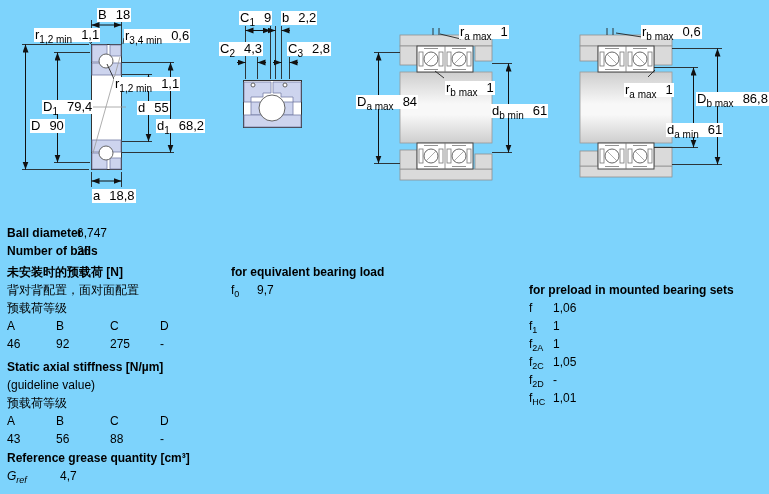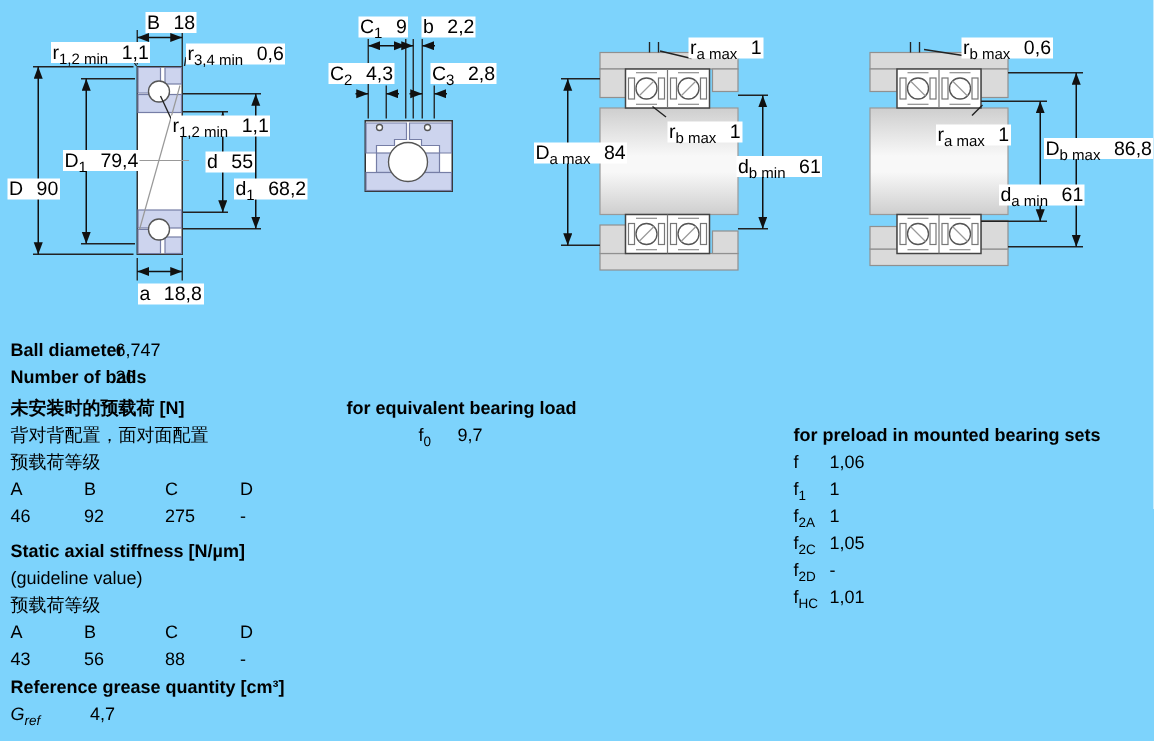--- a/index.html
+++ b/index.html
@@ -15,21 +15,21 @@
 
   
   .tblock{position:absolute;font-size:12px;line-height:18px;white-space:nowrap;}
   .tblock sub{font-size:9px;line-height:0;}
   .b{font-weight:bold;}
   .w70{display:inline-block;width:70px;}
   .w49{display:inline-block;width:49px;}
   .w54{display:inline-block;width:54px;}
   .w50{display:inline-block;width:50px;}
   .w53{display:inline-block;width:53px;font-style:italic;}
-  .w26{display:inline-block;width:26px;margin-left:48px;}
+  .w26{display:inline-block;width:26px;}
   .w24{display:inline-block;width:24px;}
 
   
   .dim{stroke:#111;stroke-width:1;fill:none;}
   .ext{stroke:#222;stroke-width:0.9;fill:none;}
   .lav{fill:#cdd4ee;stroke:#767ea6;stroke-width:0.8;}
   .outl{fill:#fff;stroke:#333;stroke-width:1;}
   .ball{fill:#fff;stroke:#555;stroke-width:0.9;}
   .thin{stroke:#999;stroke-width:0.8;}
   .gray{fill:#dadada;stroke:#909090;stroke-width:0.8;}
@@ -246,21 +246,21 @@
   </div>
   <div class="dim-label" style="left:124px;top:29px">
     <span>r</span><sub>3,4 min</sub><span class="val">0,6</span>
   </div>
   <div class="dim-label" style="left:42px;top:100px">
     <span>D</span><sub>1</sub><span class="val">79,4</span>
   </div>
   <div class="dim-label" style="left:137px;top:101px">
     <span>d</span><span class="val">55</span>
   </div>
-  <div class="dim-label" style="left:5px;top:119px">
+  <div class="dim-label" style="left:30px;top:119px">
     <span>D</span><span class="val">90</span>
   </div>
   <div class="dim-label" style="left:156px;top:119px">
     <span>d</span><sub>1</sub><span class="val">68,2</span>
   </div>
   <div class="dim-label" style="left:114px;top:77px">
     <span>r</span><sub>1,2 min</sub><span class="val">1,1</span>
   </div>
   <div class="dim-label" style="left:92px;top:189px">
     <span>a</span><span class="val">18,8</span>

